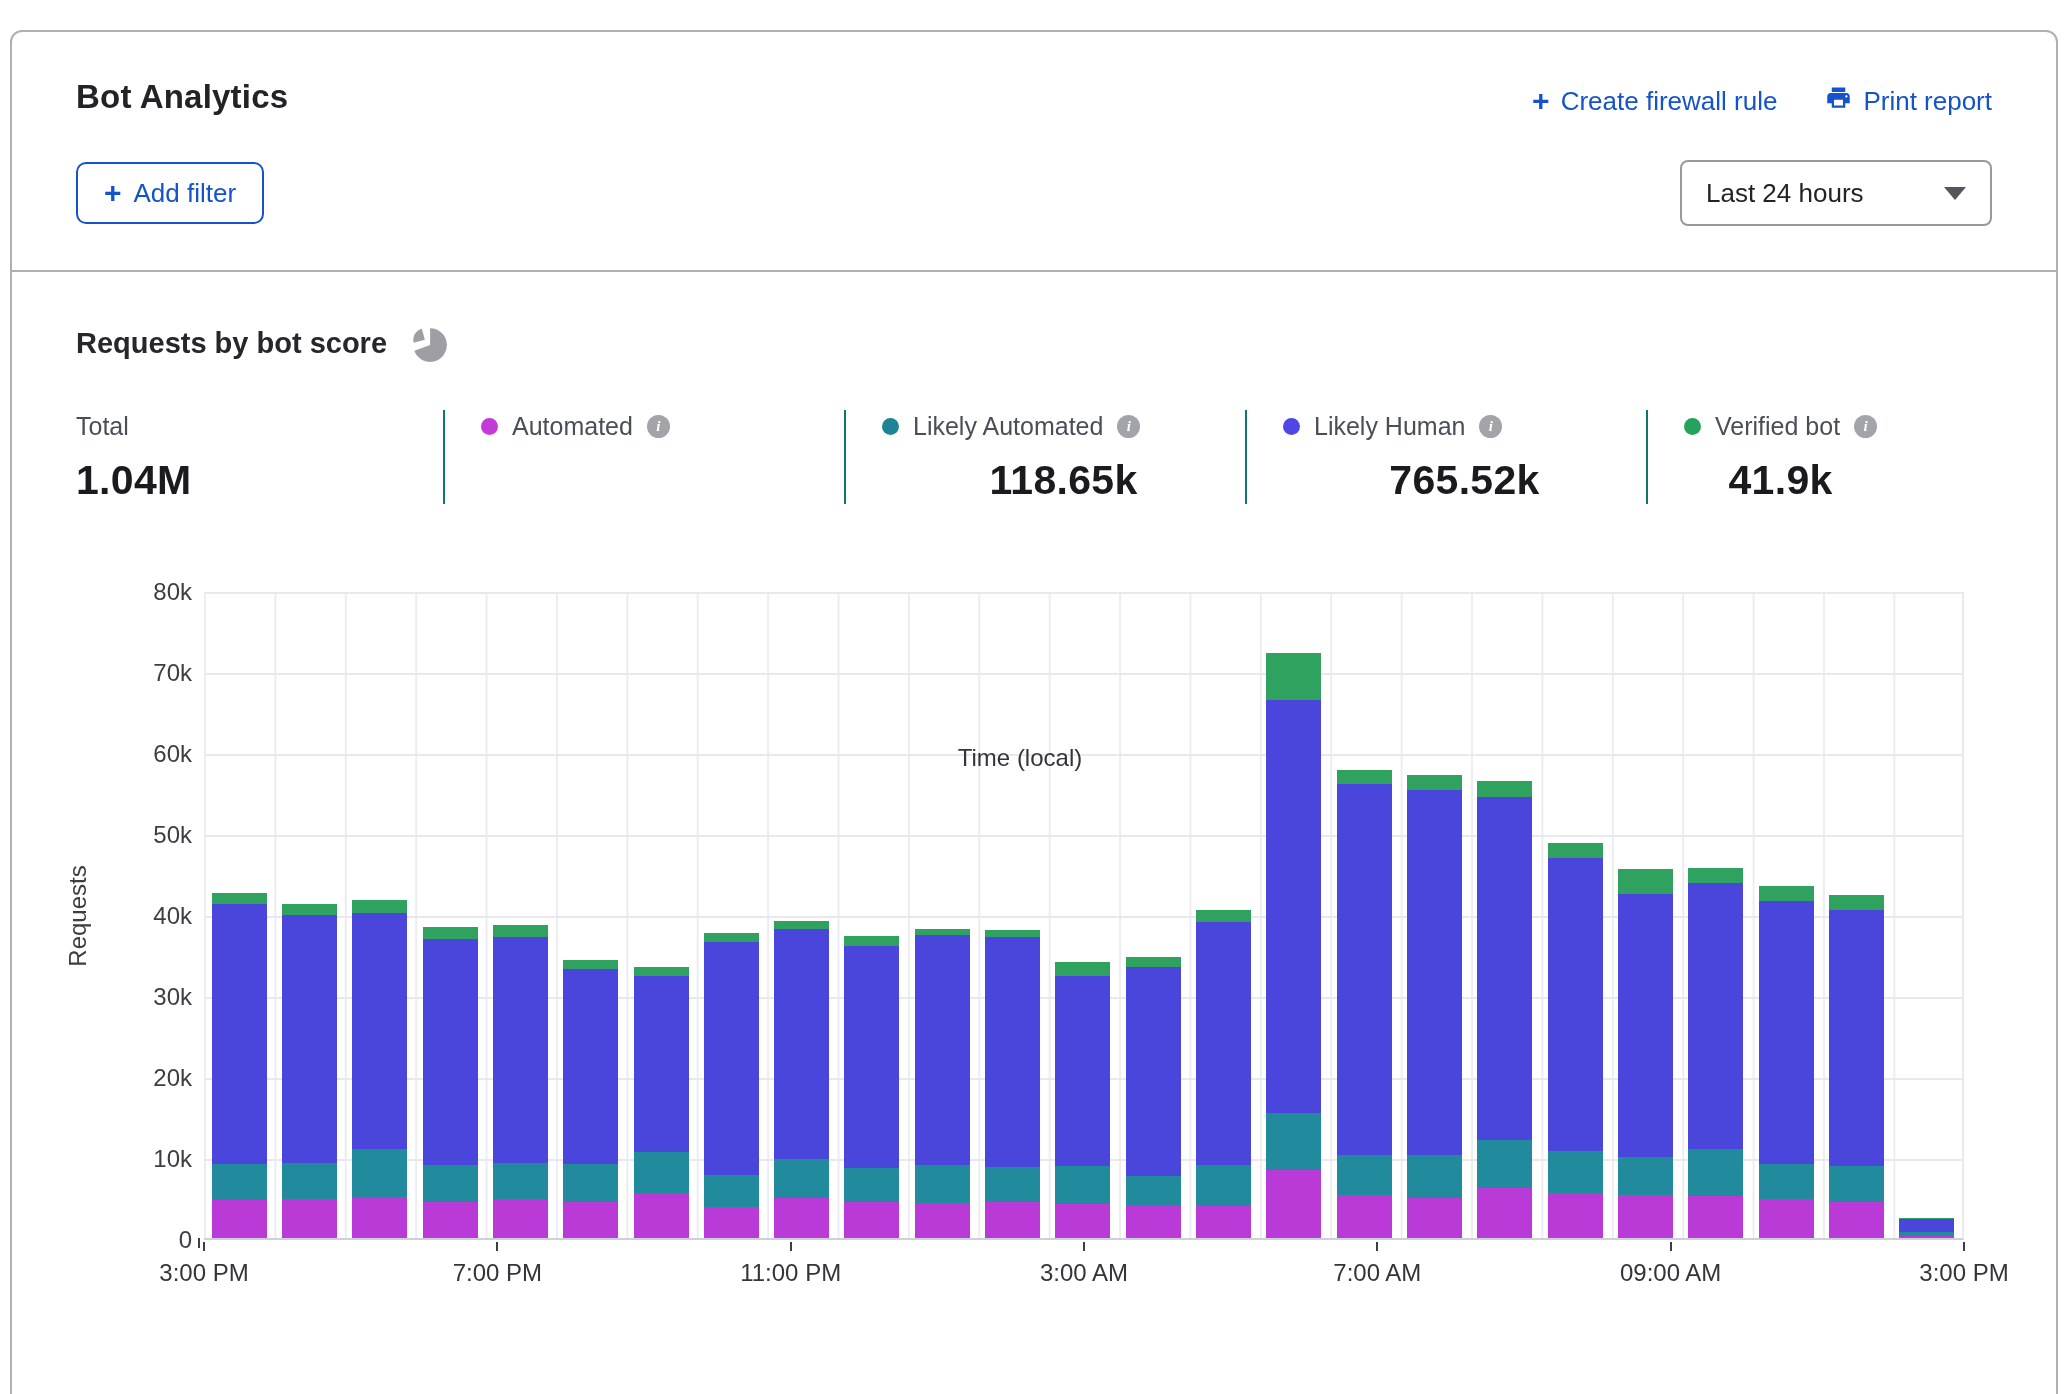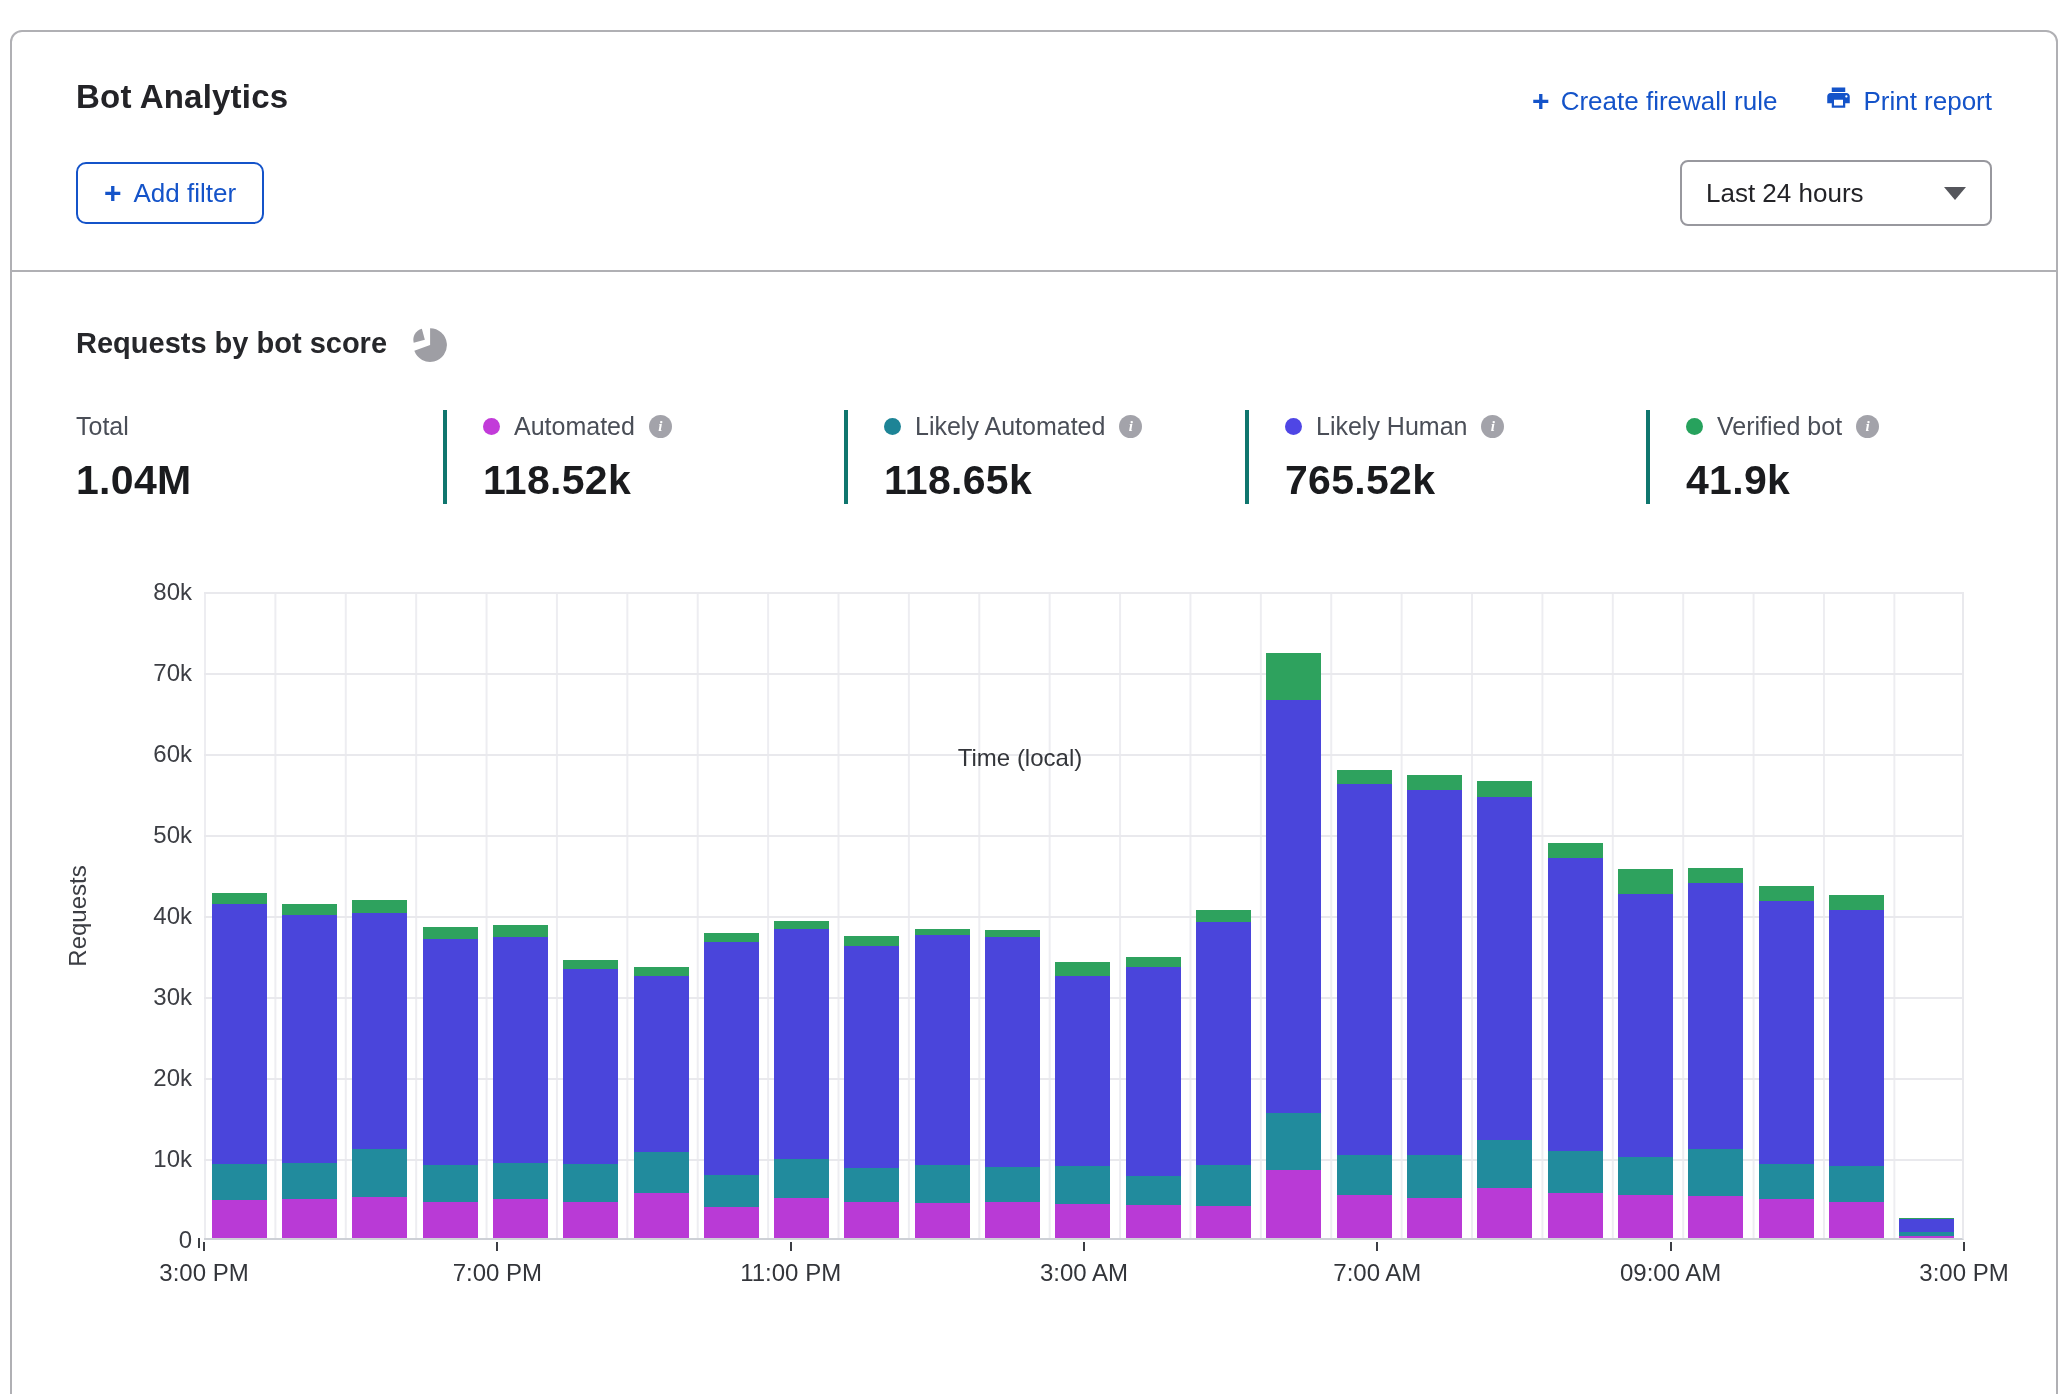--- a/index.html
+++ b/index.html
@@ -27,21 +27,21 @@
     border-right:11px solid transparent; border-top:13px solid #55565c; }
   .divider { border-top:2px solid #b0b0b4; }
   
   .section { padding:50px 64px 0 64px; }
   .section-title-row { display:flex; align-items:center; gap:20px; }
   .section-title { font-size:29px; font-weight:700; color:#26272b; }
   .pie-icon svg { width:42px; height:42px; display:block; }
   
   .stats { display:flex; margin-top:46px; }
   .stat { padding-top:2px; }
-  .stat + .stat { border-left:4px solid #0f766e; padding-left:36px; }
+  .stat + .stat { border-left:2px solid #0f766e; padding-left:36px;text-align:center; }
   .stat-1 { width:367px; }
   .stat-2,.stat-3,.stat-4 { width:401px; }
   .stat-label-row { display:flex; align-items:center; gap:14px; font-size:25px; color:#4a4e57; }
   .dot { width:17px; height:17px; border-radius:50%; flex:0 0 auto; }
   .info-icon { width:23px; height:23px; border-radius:50%; background:#a3a3aa; color:#fff;
     font-size:15px; font-weight:700; display:inline-flex; align-items:center;
     justify-content:center; font-family:"Liberation Serif","DejaVu Serif",serif;
     font-style:italic; cursor:pointer; }
   .stat-value { margin-top:16px; font-size:41px; font-weight:700; color:#1a1b1e; letter-spacing:.3px; }
   
@@ -120,21 +120,20 @@
             <span>Total</span>
           </div>
           <div class="stat-value">1.04M</div>
         </div>
         <div class="stat stat-2">
           <div class="stat-label-row">
             <span class="dot" style="background: rgb(194, 59, 217);"></span>
             <span>Automated</span>
             <span class="info-icon">i</span>
           </div>
-          <div class="stat-value">118.52k</div>
         </div>
         <div class="stat stat-3">
           <div class="stat-label-row">
             <span class="dot" style="background: rgb(29, 132, 150);"></span>
             <span>Likely Automated</span>
             <span class="info-icon">i</span>
           </div>
           <div class="stat-value">118.65k</div>
         </div>
         <div class="stat stat-4">

